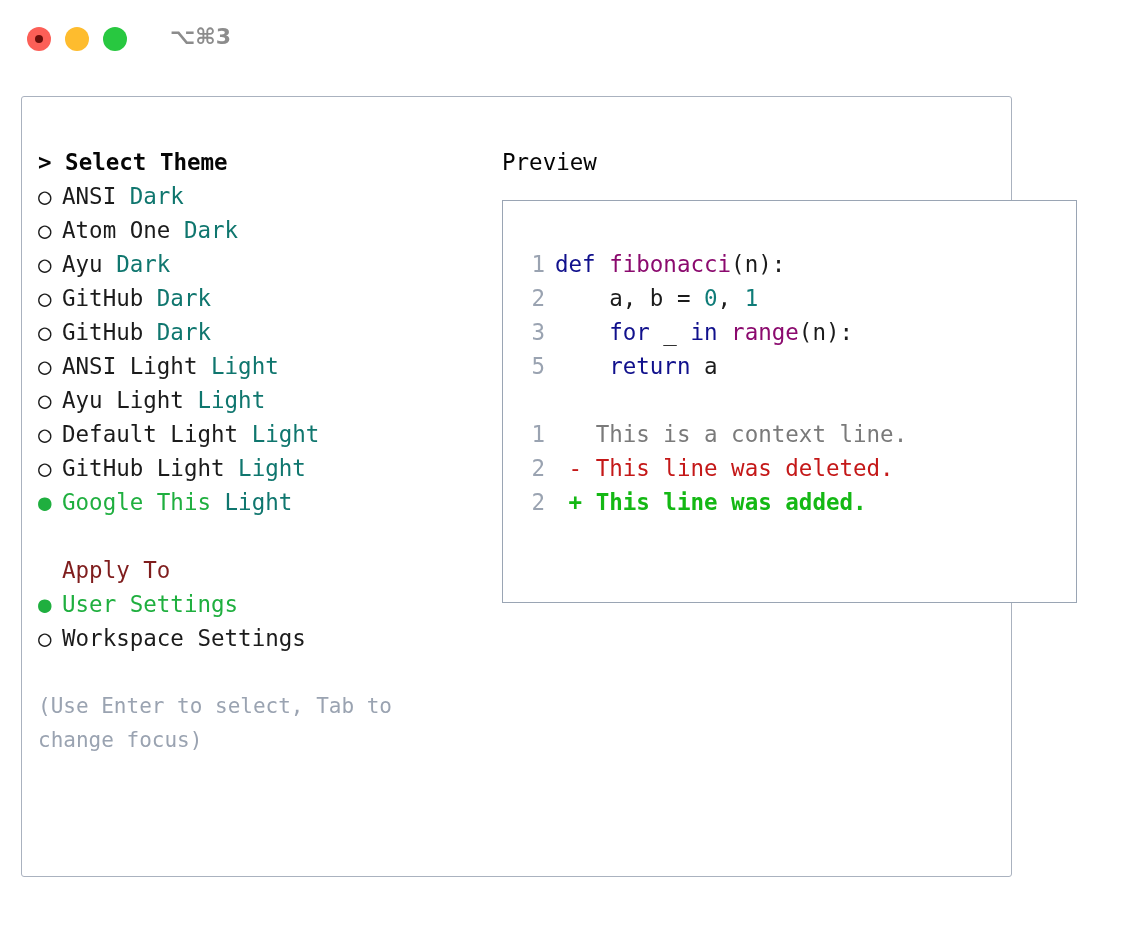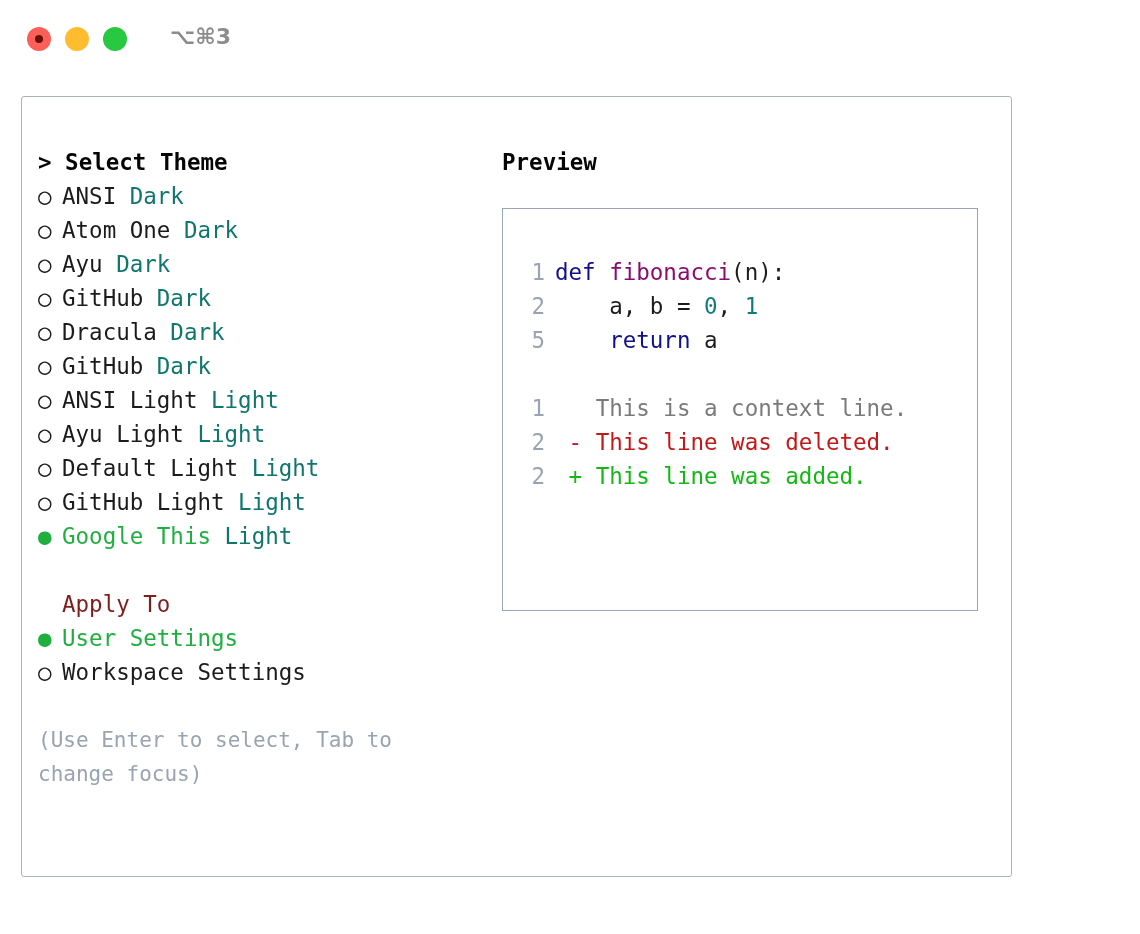--- a/index.html
+++ b/index.html
@@ -138,27 +138,27 @@
   .right-col {
     position: absolute;
     left: 480px;
     top: 48px;
     width: 490px;
   }
 
   .preview-title {
     font-size: 22.5px;
     line-height: 34px;
-    font-weight: 700;
+    font-weight: 400;
     color: #050505;
   }
 
   .preview-box {
-    margin-top: 29px;
-    width: 476px;
+    margin-top: 21px;
+    width: 575px;
     height: 403px;
     border: 1.5px solid #9aa5b4;
     box-sizing: border-box;
     background: #ffffff;
     padding: 46px 0 16px 0;
   }
 
   .code-line {
     font-size: 22.5px;
     line-height: 34px;
@@ -173,21 +173,21 @@
     padding-right: 10px;
   }
   .kw   { color: #10108c; }
   .fn   { color: #8b0a6e; }
   .num  { color: #0f7c78; }
   .pl   { color: #1b1b1b; }
 
   .diff-gap { height: 34px; }
   .d-ctx { color: #7a7a7a; }
   .d-del { color: #c41818; }
-  .d-add { color: #14b814; }
+  .d-add { color: #14b814; font-weight: bold; }
 </style>
 </head>
 <body>
 
 <div class="window">
 
   <div class="titlebar">
     <div class="traffic">
       <div class="light light-red">
         <span class="rec-dot"></span>
@@ -200,21 +200,20 @@
 
   <div class="panel">
 
     <div class="left-col">
       <div class="heading">&gt; Select Theme</div>
       <div id="theme-list">
           <div class="opt-row"><span class="bullet">○</span><span class="opt-label">ANSI</span><span class="opt-tag"> Dark</span></div>
           <div class="opt-row"><span class="bullet">○</span><span class="opt-label">Atom One</span><span class="opt-tag"> Dark</span></div>
           <div class="opt-row"><span class="bullet">○</span><span class="opt-label">Ayu</span><span class="opt-tag"> Dark</span></div>
           <div class="opt-row"><span class="bullet">○</span><span class="opt-label">GitHub</span><span class="opt-tag"> Dark</span></div>
-          <div class="opt-row"><span class="bullet">○</span><span class="opt-label">Dracula</span><span class="opt-tag"> Dark</span></div>
           <div class="opt-row"><span class="bullet">○</span><span class="opt-label">GitHub</span><span class="opt-tag"> Dark</span></div>
           <div class="opt-row"><span class="bullet">○</span><span class="opt-label">ANSI Light</span><span class="opt-tag"> Light</span></div>
           <div class="opt-row"><span class="bullet">○</span><span class="opt-label">Ayu Light</span><span class="opt-tag"> Light</span></div>
           <div class="opt-row"><span class="bullet">○</span><span class="opt-label">Default Light</span><span class="opt-tag"> Light</span></div>
           <div class="opt-row"><span class="bullet">○</span><span class="opt-label">GitHub Light</span><span class="opt-tag"> Light</span></div>
           <div class="opt-row"><span class="bullet sel">●</span><span class="opt-label sel">Google This</span><span class="opt-tag"> Light</span></div>
         </div>
 
       <div class="spacer-sm"></div>
 
@@ -228,20 +227,21 @@
 
       <div class="hint">(Use Enter to select, Tab to change focus)</div>
     </div>
 
     <div class="right-col">
       <div class="preview-title">Preview</div>
       <div class="preview-box">
         <div id="code-block">
             <div class="code-line"><span class="ln">1</span><span class="kw">def</span><span class="pl"> </span><span class="fn">fibonacci</span><span class="pl">(n):</span></div>
             <div class="code-line"><span class="ln">2</span><span class="pl">    a, b = </span><span class="num">0</span><span class="pl">, </span><span class="num">1</span></div>
+            <div class="code-line"><span class="ln">3</span><span class="pl">    </span><span class="kw">for</span><span class="pl"> _ </span><span class="kw">in</span><span class="pl"> </span><span class="fn">range</span><span class="pl">(n):</span></div>
             <div class="code-line"><span class="ln">5</span><span class="pl">    </span><span class="kw">return</span><span class="pl"> a</span></div>
           </div>
         <div class="diff-gap"></div>
         <div id="diff-block">
             <div class="code-line"><span class="ln">1</span><span class="d-ctx">   This is a context line.</span></div>
             <div class="code-line"><span class="ln">2</span><span class="d-del"> - This line was deleted.</span></div>
             <div class="code-line"><span class="ln">2</span><span class="d-add"> + This line was added.</span></div>
           </div>
       </div>
     </div>

